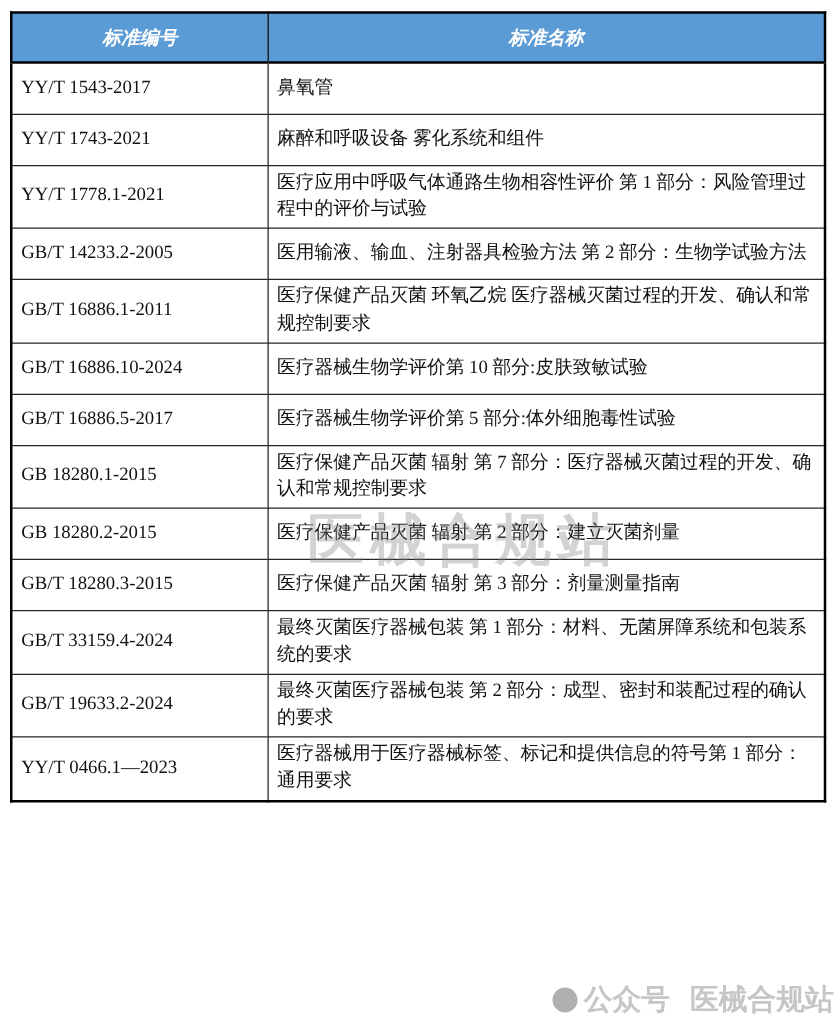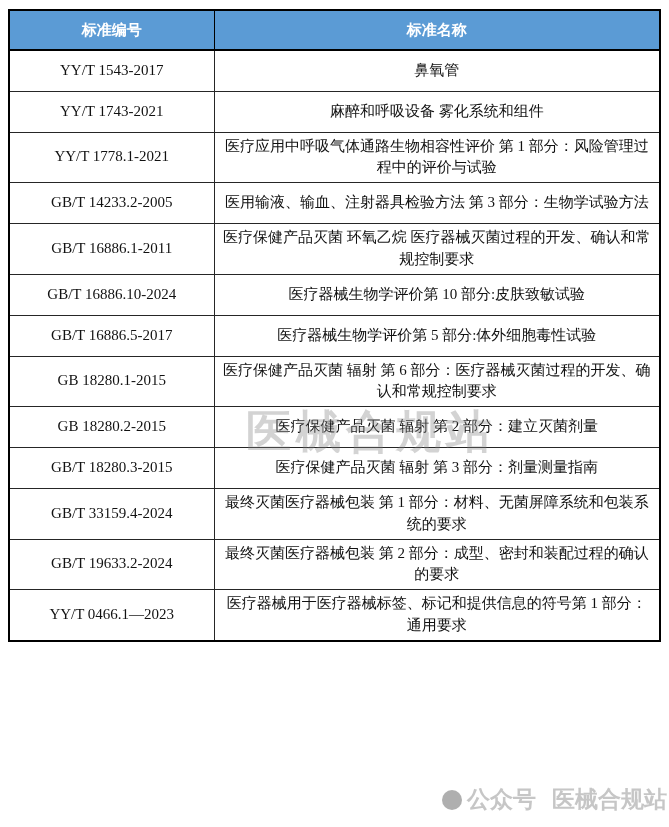--- a/index.html
+++ b/index.html
@@ -34,26 +34,26 @@
   thead th {
     background: var(--header-bg);
     color: var(--header-text);
     font-family: "Liberation Sans", "DejaVu Sans", sans-serif;
     font-weight: bold;
     font-size: 15px;
     height: 40px;
     border: 1px solid var(--border-dark);
     border-bottom: 2px solid var(--border-dark);
     text-align: center;
+    font-style: italic;
   }
   tbody td {
     border: 1px solid var(--border-inner);
     font-size: 15px;
     color: var(--cell-text);
-    text-align: center;
     vertical-align: middle;
     height: 41px;
     padding: 3px 7px;
     line-height: 1.45;
   }
   .wm-center {
     position: absolute;
     left: 246px; top: 402px;
     font-family: "Liberation Sans", "DejaVu Sans", sans-serif;
     font-size: 45px;
@@ -108,37 +108,37 @@
         <tr>
           <td>YY/T 1743-2021</td>
           <td>麻醉和呼吸设备 雾化系统和组件</td>
         </tr>
         <tr>
           <td>YY/T 1778.1-2021</td>
           <td>医疗应用中呼吸气体通路生物相容性评价 第 1 部分：风险管理过程中的评价与试验</td>
         </tr>
         <tr>
           <td>GB/T 14233.2-2005</td>
-          <td>医用输液、输血、注射器具检验方法 第 3 部分：生物学试验方法</td>
+          <td>医用输液、输血、注射器具检验方法 第 2 部分：生物学试验方法</td>
         </tr>
         <tr>
           <td>GB/T 16886.1-2011</td>
           <td>医疗保健产品灭菌 环氧乙烷 医疗器械灭菌过程的开发、确认和常规控制要求</td>
         </tr>
         <tr>
           <td>GB/T 16886.10-2024</td>
           <td>医疗器械生物学评价第 10 部分:皮肤致敏试验</td>
         </tr>
         <tr>
           <td>GB/T 16886.5-2017</td>
           <td>医疗器械生物学评价第 5 部分:体外细胞毒性试验</td>
         </tr>
         <tr>
           <td>GB 18280.1-2015</td>
-          <td>医疗保健产品灭菌 辐射 第 6 部分：医疗器械灭菌过程的开发、确认和常规控制要求</td>
+          <td>医疗保健产品灭菌 辐射 第 7 部分：医疗器械灭菌过程的开发、确认和常规控制要求</td>
         </tr>
         <tr>
           <td>GB 18280.2-2015</td>
           <td>医疗保健产品灭菌 辐射 第 2 部分：建立灭菌剂量</td>
         </tr>
         <tr>
           <td>GB/T 18280.3-2015</td>
           <td>医疗保健产品灭菌 辐射 第 3 部分：剂量测量指南</td>
         </tr>
         <tr>

